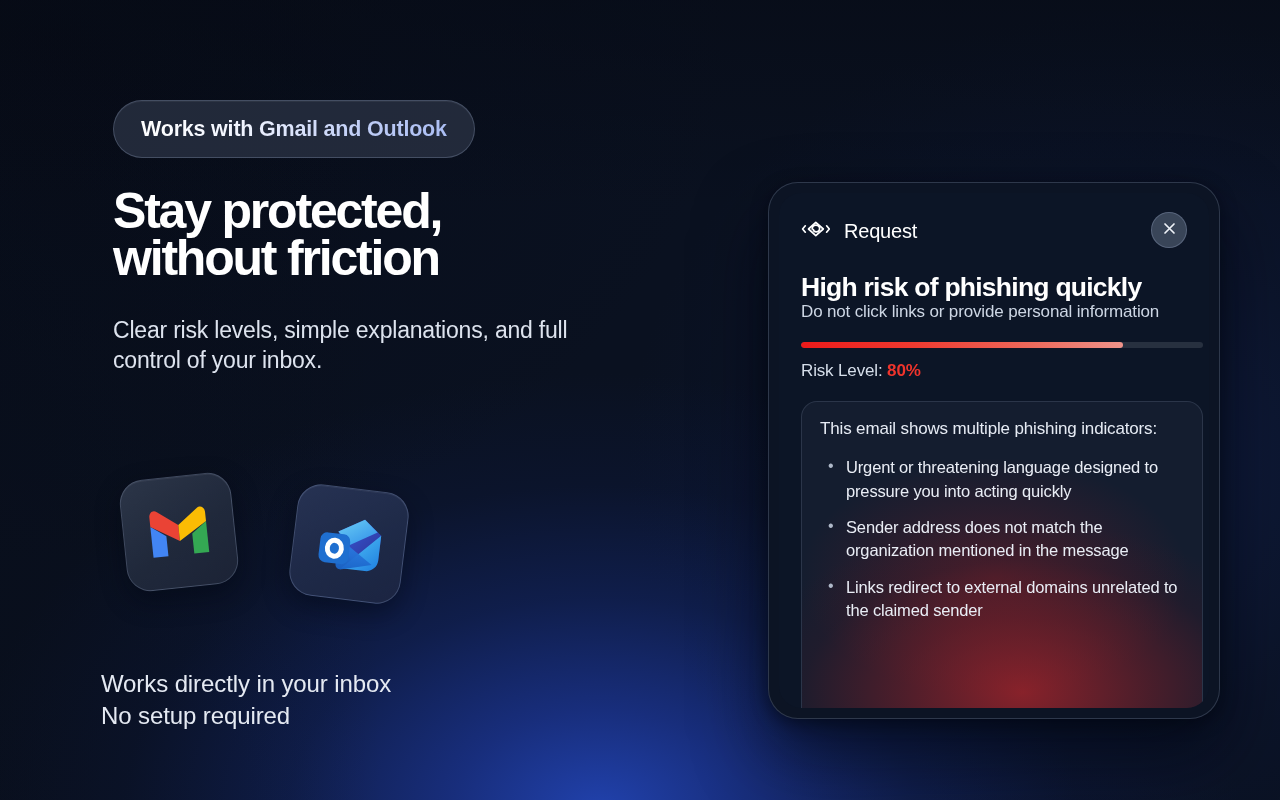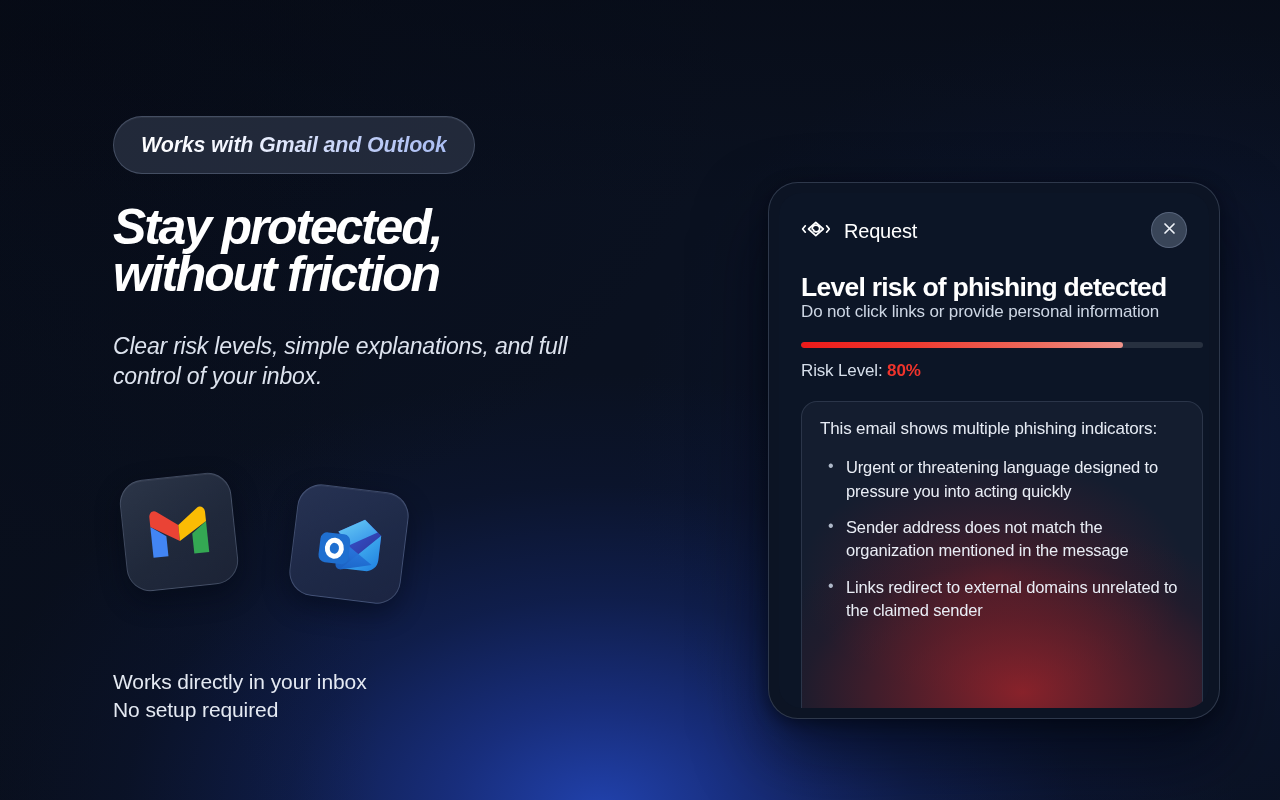--- a/index.html
+++ b/index.html
@@ -48,23 +48,22 @@
   .bg-vignette {
     background:
       linear-gradient(to bottom, rgba(6,10,20,0.55) 0%, rgba(6,10,20,0) 26%),
       linear-gradient(to right, rgba(6,10,20,0.30) 0%, rgba(6,10,20,0) 30%);
   }
 
   
   .left-col {
     position: absolute;
     left: 113px;
-    top: 116px;
+    top: 100px;
     width: 600px;
-    font-style: italic;
   }
 
   .badge {
     display: inline-flex;
     align-items: center;
     height: 58px;
     padding: 0 27px;
     border-radius: 29px;
     background: rgba(44,52,70,0.72);
     border: 1px solid rgba(150,165,195,0.30);
@@ -126,23 +125,23 @@
     left: 180px; top: 22px;
     transform: rotate(7deg);
     background: linear-gradient(150deg, rgba(44,57,92,0.85) 0%, rgba(34,45,76,0.85) 55%, rgba(30,39,66,0.85) 100%);
     border-color: rgba(150,172,216,0.28);
   }
   .tile svg { display: block; }
 
   
   .footnote {
     position: absolute;
-    left: 113px;
+    left: 101px;
     top: 668px;
-    font-size: 21px;
+    font-size: 24px;
     line-height: 1.32;
     color: #e4e9f2;
     letter-spacing: -0.1px;
     white-space: pre-line;
   }
 
   
   .card-shell {
     position: absolute;
     left: 768px;
@@ -367,21 +366,21 @@
 
           <div class="close-btn">
             <span>
               <svg width="15" height="15" viewBox="0 0 15 15">
                 <path d="M3 3 L12 12 M12 3 L3 12" stroke="#eef2f8" stroke-width="1.7" stroke-linecap="round"></path>
               </svg>
             </span>
           </div>
         </div>
 
-        <div class="alert-title">Level risk of phishing detected</div>
+        <div class="alert-title">High risk of phishing quickly</div>
         <div class="alert-sub">Do not click links or provide personal information</div>
 
         <div class="risk-track">
           <div class="risk-fill" id="risk-fill" style="width: 80%;"></div>
         </div>
 
         <div class="risk-label">
           <span>Risk Level:</span>
           <span class="risk-value">80%</span>
         </div>

